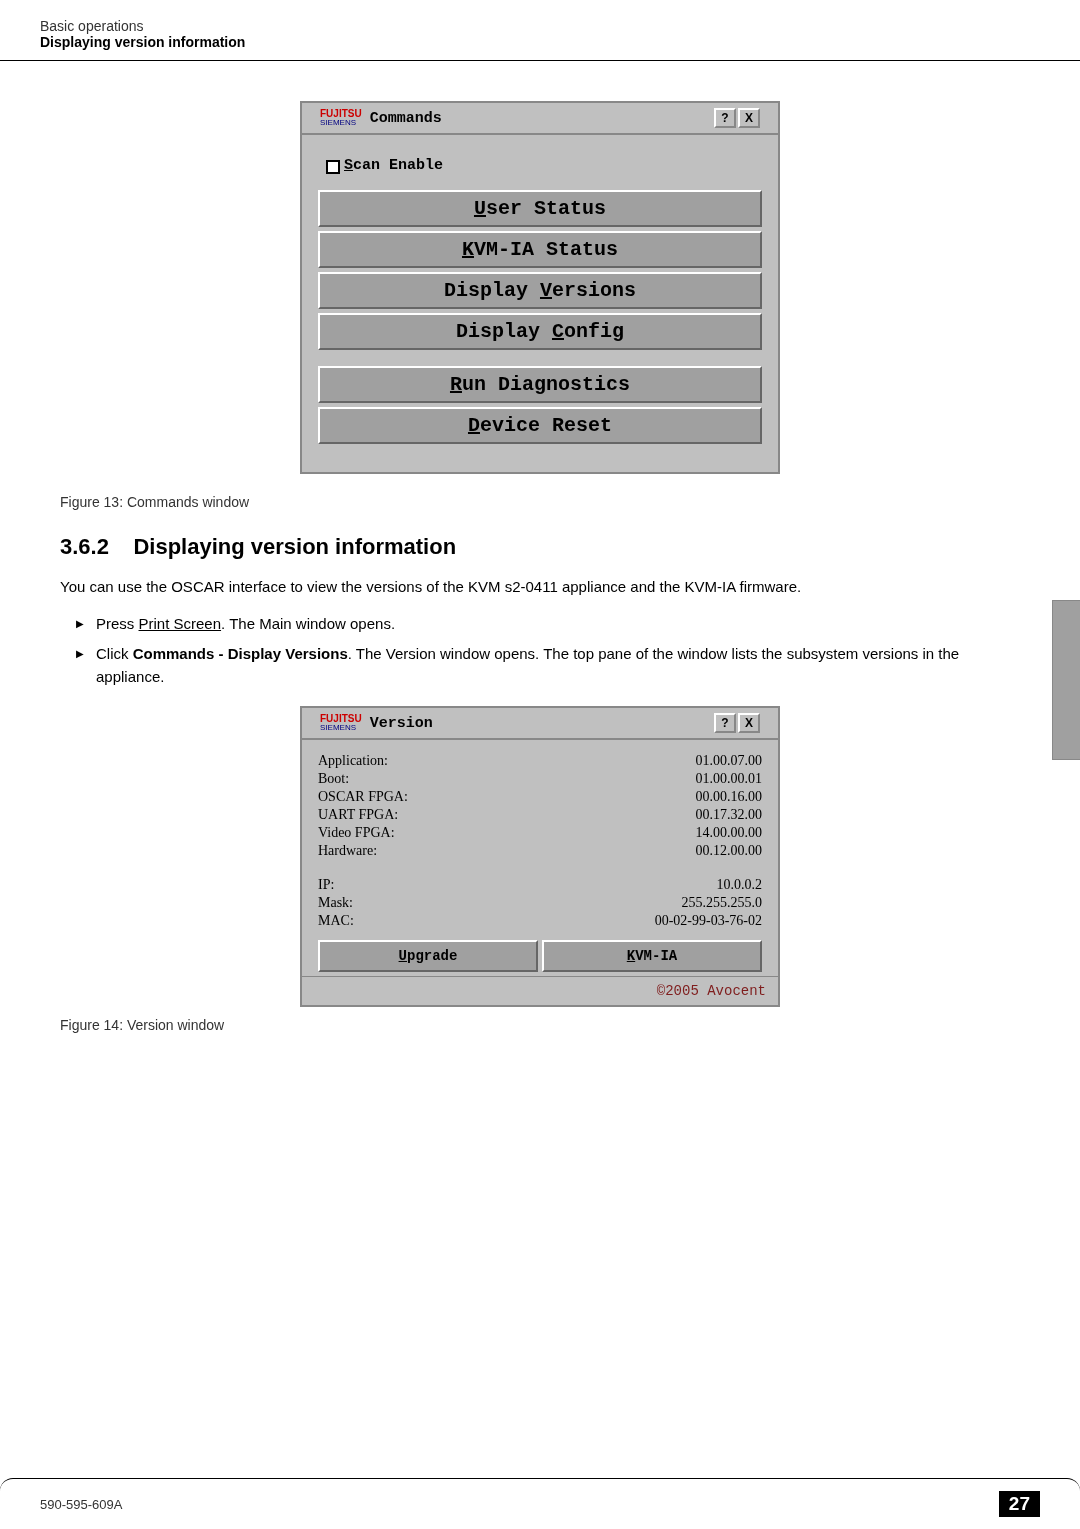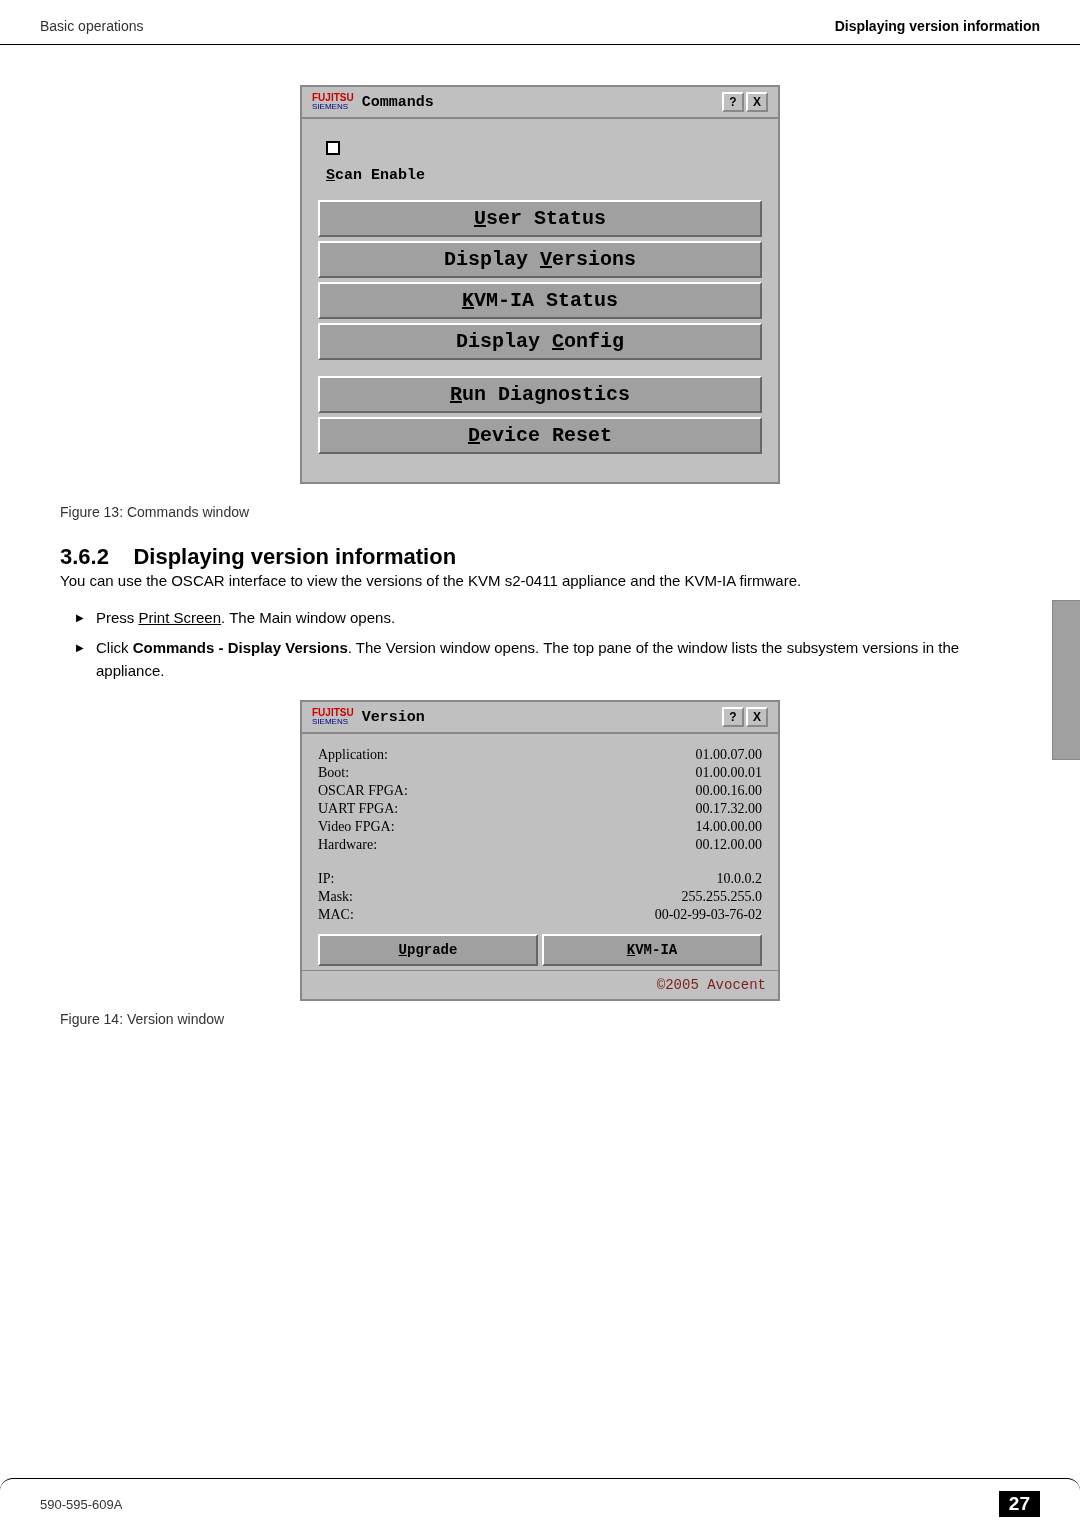--- a/index.html
+++ b/index.html
@@ -14,20 +14,21 @@
       position: relative;
     }
 
     
     .header {
       display: flex;
       justify-content: space-between;
       align-items: flex-start;
       padding: 18px 40px 10px 40px;
       border-bottom: 1px solid #000;
+      flex-direction: column;
     }
 
     .header-left {
       font-size: 14px;
       color: #333;
     }
 
     .header-right {
       font-size: 14px;
       font-weight: bold;
@@ -48,21 +49,21 @@
     .window {
       border: 2px solid #888;
       background: #c0c0c0;
       font-family: 'Courier New', Courier, monospace;
       font-size: 14px;
     }
 
     .window-titlebar {
       background: #c0c0c0;
       border-bottom: 2px solid #888;
-      padding: 5px 10px;
+      padding: 5px 18px;
       display: flex;
       align-items: center;
       justify-content: space-between;
     }
 
     .window-title-logo {
       display: flex;
       align-items: center;
       gap: 8px;
     }
@@ -116,23 +117,22 @@
       background: #c0c0c0;
     }
 
     
     .scan-enable-row {
       padding: 10px 8px 16px 8px;
       font-family: 'Courier New', Courier, monospace;
       font-size: 15px;
       font-weight: bold;
       display: flex;
-      align-items: flex-start;
-      gap: 12px;
-      flex-direction: column;
+      align-items: flex-end;
+      gap: 4px;
     }
 
     .checkbox-box {
       width: 14px;
       height: 14px;
       border: 2px solid #000;
       background: #fff;
       display: inline-flex;
       align-items: center;
       justify-content: center;
@@ -185,20 +185,21 @@
       font-size: 14px;
       color: #333;
       margin: 8px 0 24px 0;
     }
 
     
     .section-heading {
       font-size: 22px;
       font-weight: bold;
       color: #000;
+      margin-bottom: 16px;
       margin-top: 4px;
     }
 
     .section-number {
       font-size: 22px;
       font-weight: bold;
     }
 
     
     .body-text {
@@ -378,22 +379,22 @@
 
         <div class="scan-enable-row">
           <div class="checkbox-box"></div>
           <span class="scan-label">
             <span class="underline">S</span><span>can Enable</span>
           </span>
         </div>
 
         <div class="btn-group">
           <div class="cmd-btn"><span class="underline">U</span>ser Status</div>
+          <div class="cmd-btn"><span class="underline">K</span>VM-IA Status</div>
           <div class="cmd-btn">Display <span class="underline">V</span>ersions</div>
-          <div class="cmd-btn"><span class="underline">K</span>VM-IA Status</div>
           <div class="cmd-btn">Display <span class="underline">C</span>onfig</div>
         </div>
 
         <div class="btn-spacer"></div>
 
         <div class="btn-group">
           <div class="cmd-btn"><span class="underline">R</span>un Diagnostics</div>
           <div class="cmd-btn"><span class="underline">D</span>evice Reset</div>
         </div>
 

